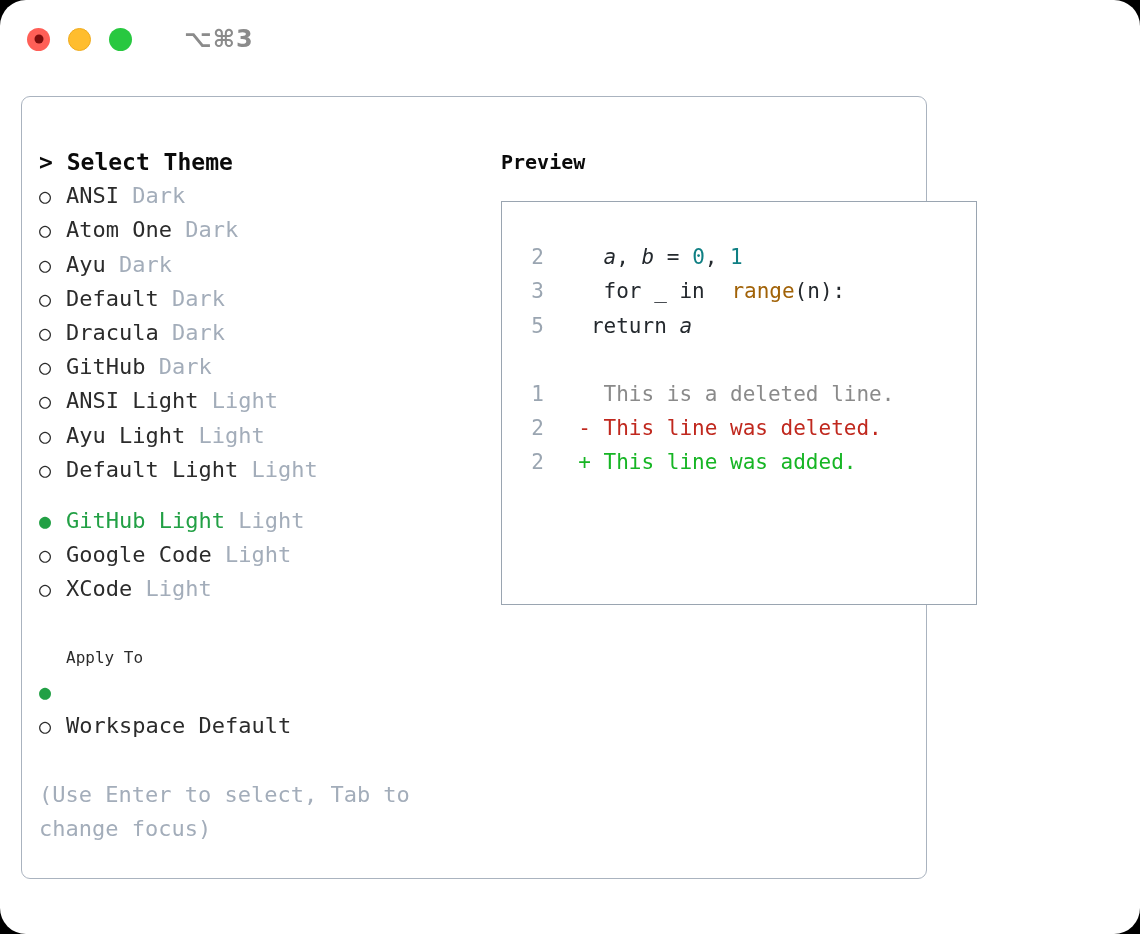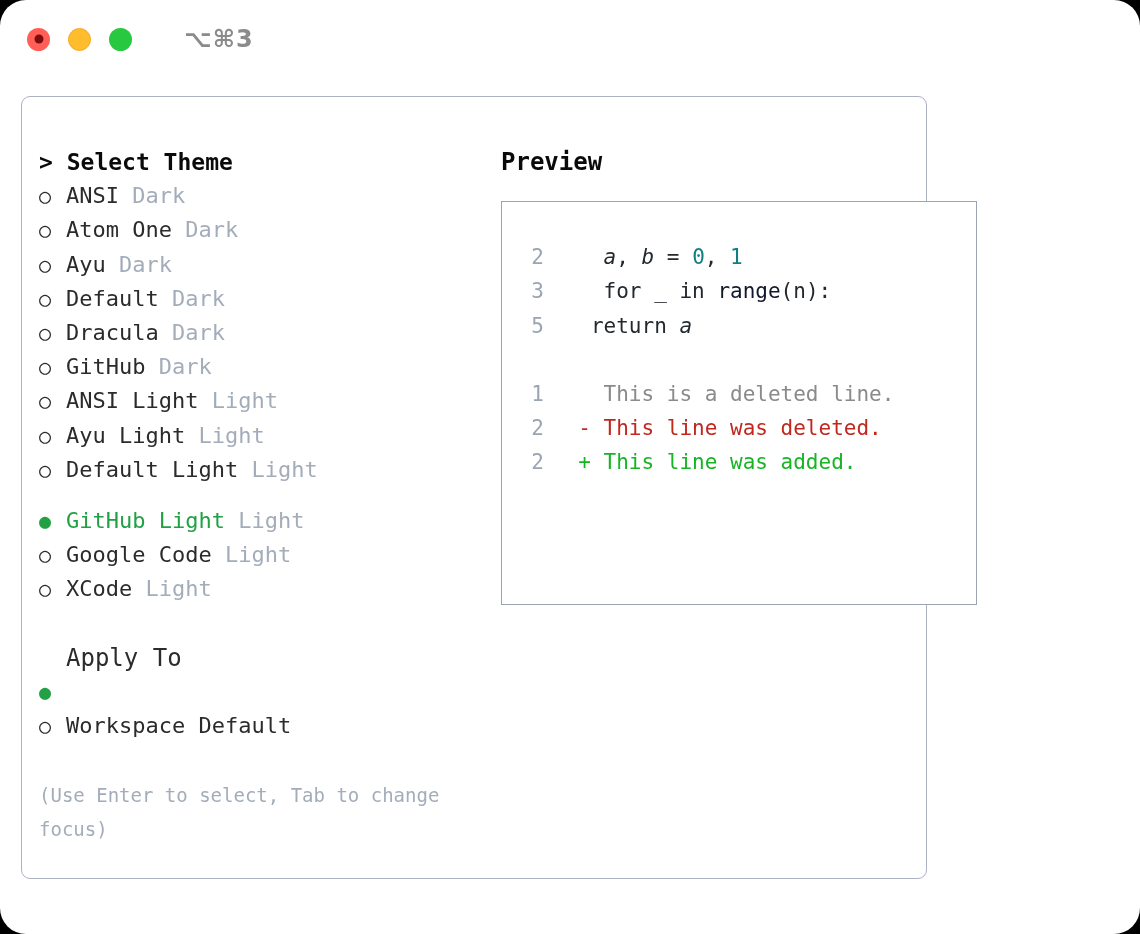--- a/index.html
+++ b/index.html
@@ -120,46 +120,46 @@
     flex: 0 0 27px;
     color: #2b2b2b;
     font-size: 20px;
   }
   .opt-marker.sel { color: #22a045; }
   .opt-label { color: #2b2b2b; }
   .opt-row.selected .opt-label { color: #22a045; margin-top: 17px; }
   .opt-suffix { color: #a3adba; }
 
   .applyto-heading {
-    font-size: 24px;
+    font-size: 16px;
     color: #2b2b2b;
     line-height: 34.2px;
     padding-left: 27px;
     white-space: pre;
   }
 
   .spacer-line { height: 34.2px; }
 
   .hint {
     color: #a3adba;
-    font-size: 19px;
+    font-size: 22px;
     line-height: 34.2px;
     width: 420px;
     white-space: pre-wrap;
   }
 
   
   .right-col {
     position: absolute;
     left: 479px;
     top: 48px;
     width: 500px;
   }
   .preview-title {
-    font-size: 24px;
+    font-size: 20px;
     font-weight: bold;
     color: #0a0a0a;
     line-height: 34.2px;
   }
   .preview-box {
     margin-top: 22px;
     width: 476px;
     height: 404px;
     border: 1.6px solid #9aa5b1;
     box-sizing: border-box;
@@ -176,21 +176,21 @@
   .gutter {
     display: inline-block;
     width: 22px;
     text-align: right;
     color: #9aa5b1;
     margin-right: 9px;
   }
   .tok-def   { color: #24292e; }
   .tok-fn    { color: #b31d28; }
   .tok-num   { color: #0f7f83; }
-  .tok-call  { color: #0f172a; }
+  .tok-call  { color: #a16207; margin-left: 14px; }
   .tok-var   { color: #24292e; font-style: italic; }
   .tok-plain { color: #24292e; }
 
   .diff-ctx { color: #8a8a8a; }
   .diff-del { color: #c0281e; }
   .diff-add { color: #16b524; }
   .blank-code-line { height: 34.2px; }
 </style>
 </head>
 <body>

